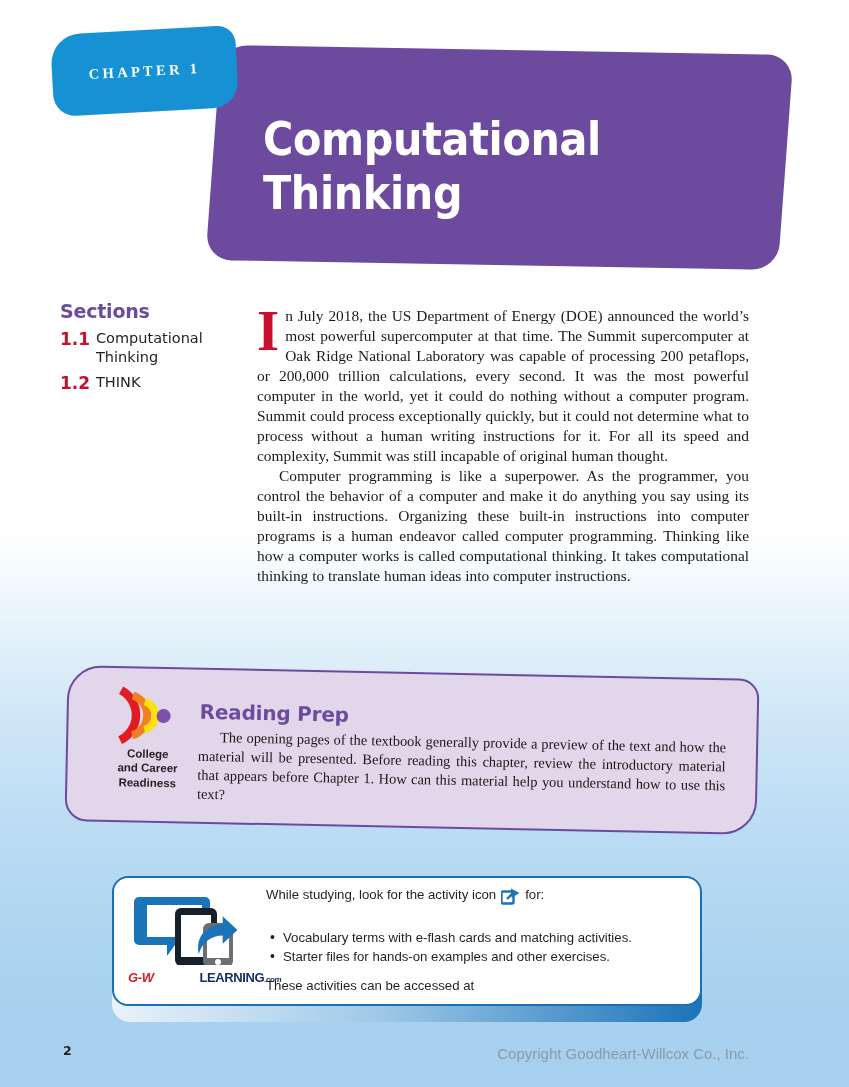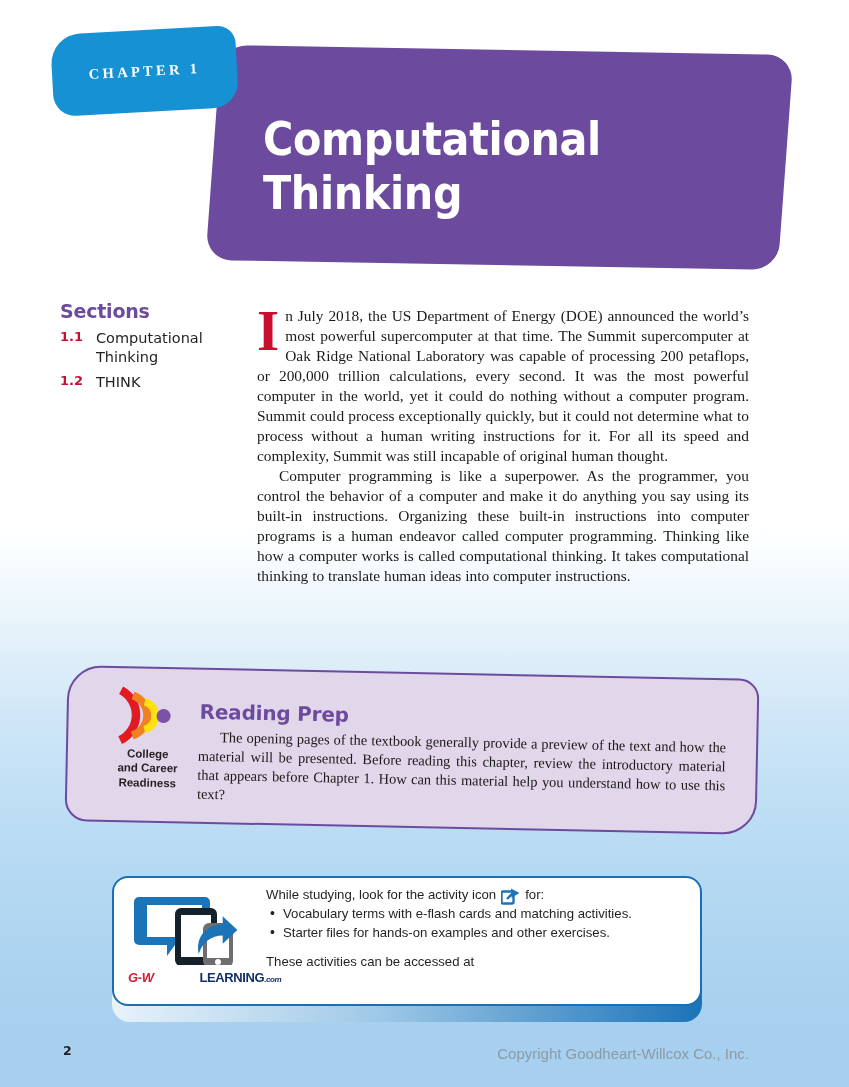--- a/index.html
+++ b/index.html
@@ -104,21 +104,21 @@
     margin-bottom: 7px;
     letter-spacing: -0.2px;
   }
   .section-row {
     display: flex;
     align-items: flex-start;
     margin-bottom: 5px;
   }
   .section-num {
     color: #c8102e;
-    font-size: 13px;
+    font-size: 17px;
     font-weight: bold;
     font-family: "DejaVu Sans", sans-serif;
     width: 36px;
     flex: 0 0 36px;
   }
   .section-name {
     color: #231f20;
     font-size: 14.5px;
     font-family: "DejaVu Sans", sans-serif;
     line-height: 1.33;
@@ -267,21 +267,21 @@
     color: #231f20;
     line-height: 1.42;
   }
   #gw-intro-line {
     display: flex;
     align-items: flex-end;
     gap: 5px;
     white-space: nowrap;
   }
   #gw-bullets {
-    margin: 0 0 0 0;
+    margin: 24px 0 0 0;
     padding-left: 17px;
     list-style: none;
   }
   #gw-bullets li {
     position: relative;
     margin-bottom: 1px;
   }
   #gw-bullets li::before {
     content: "\2022";
     position: absolute;

